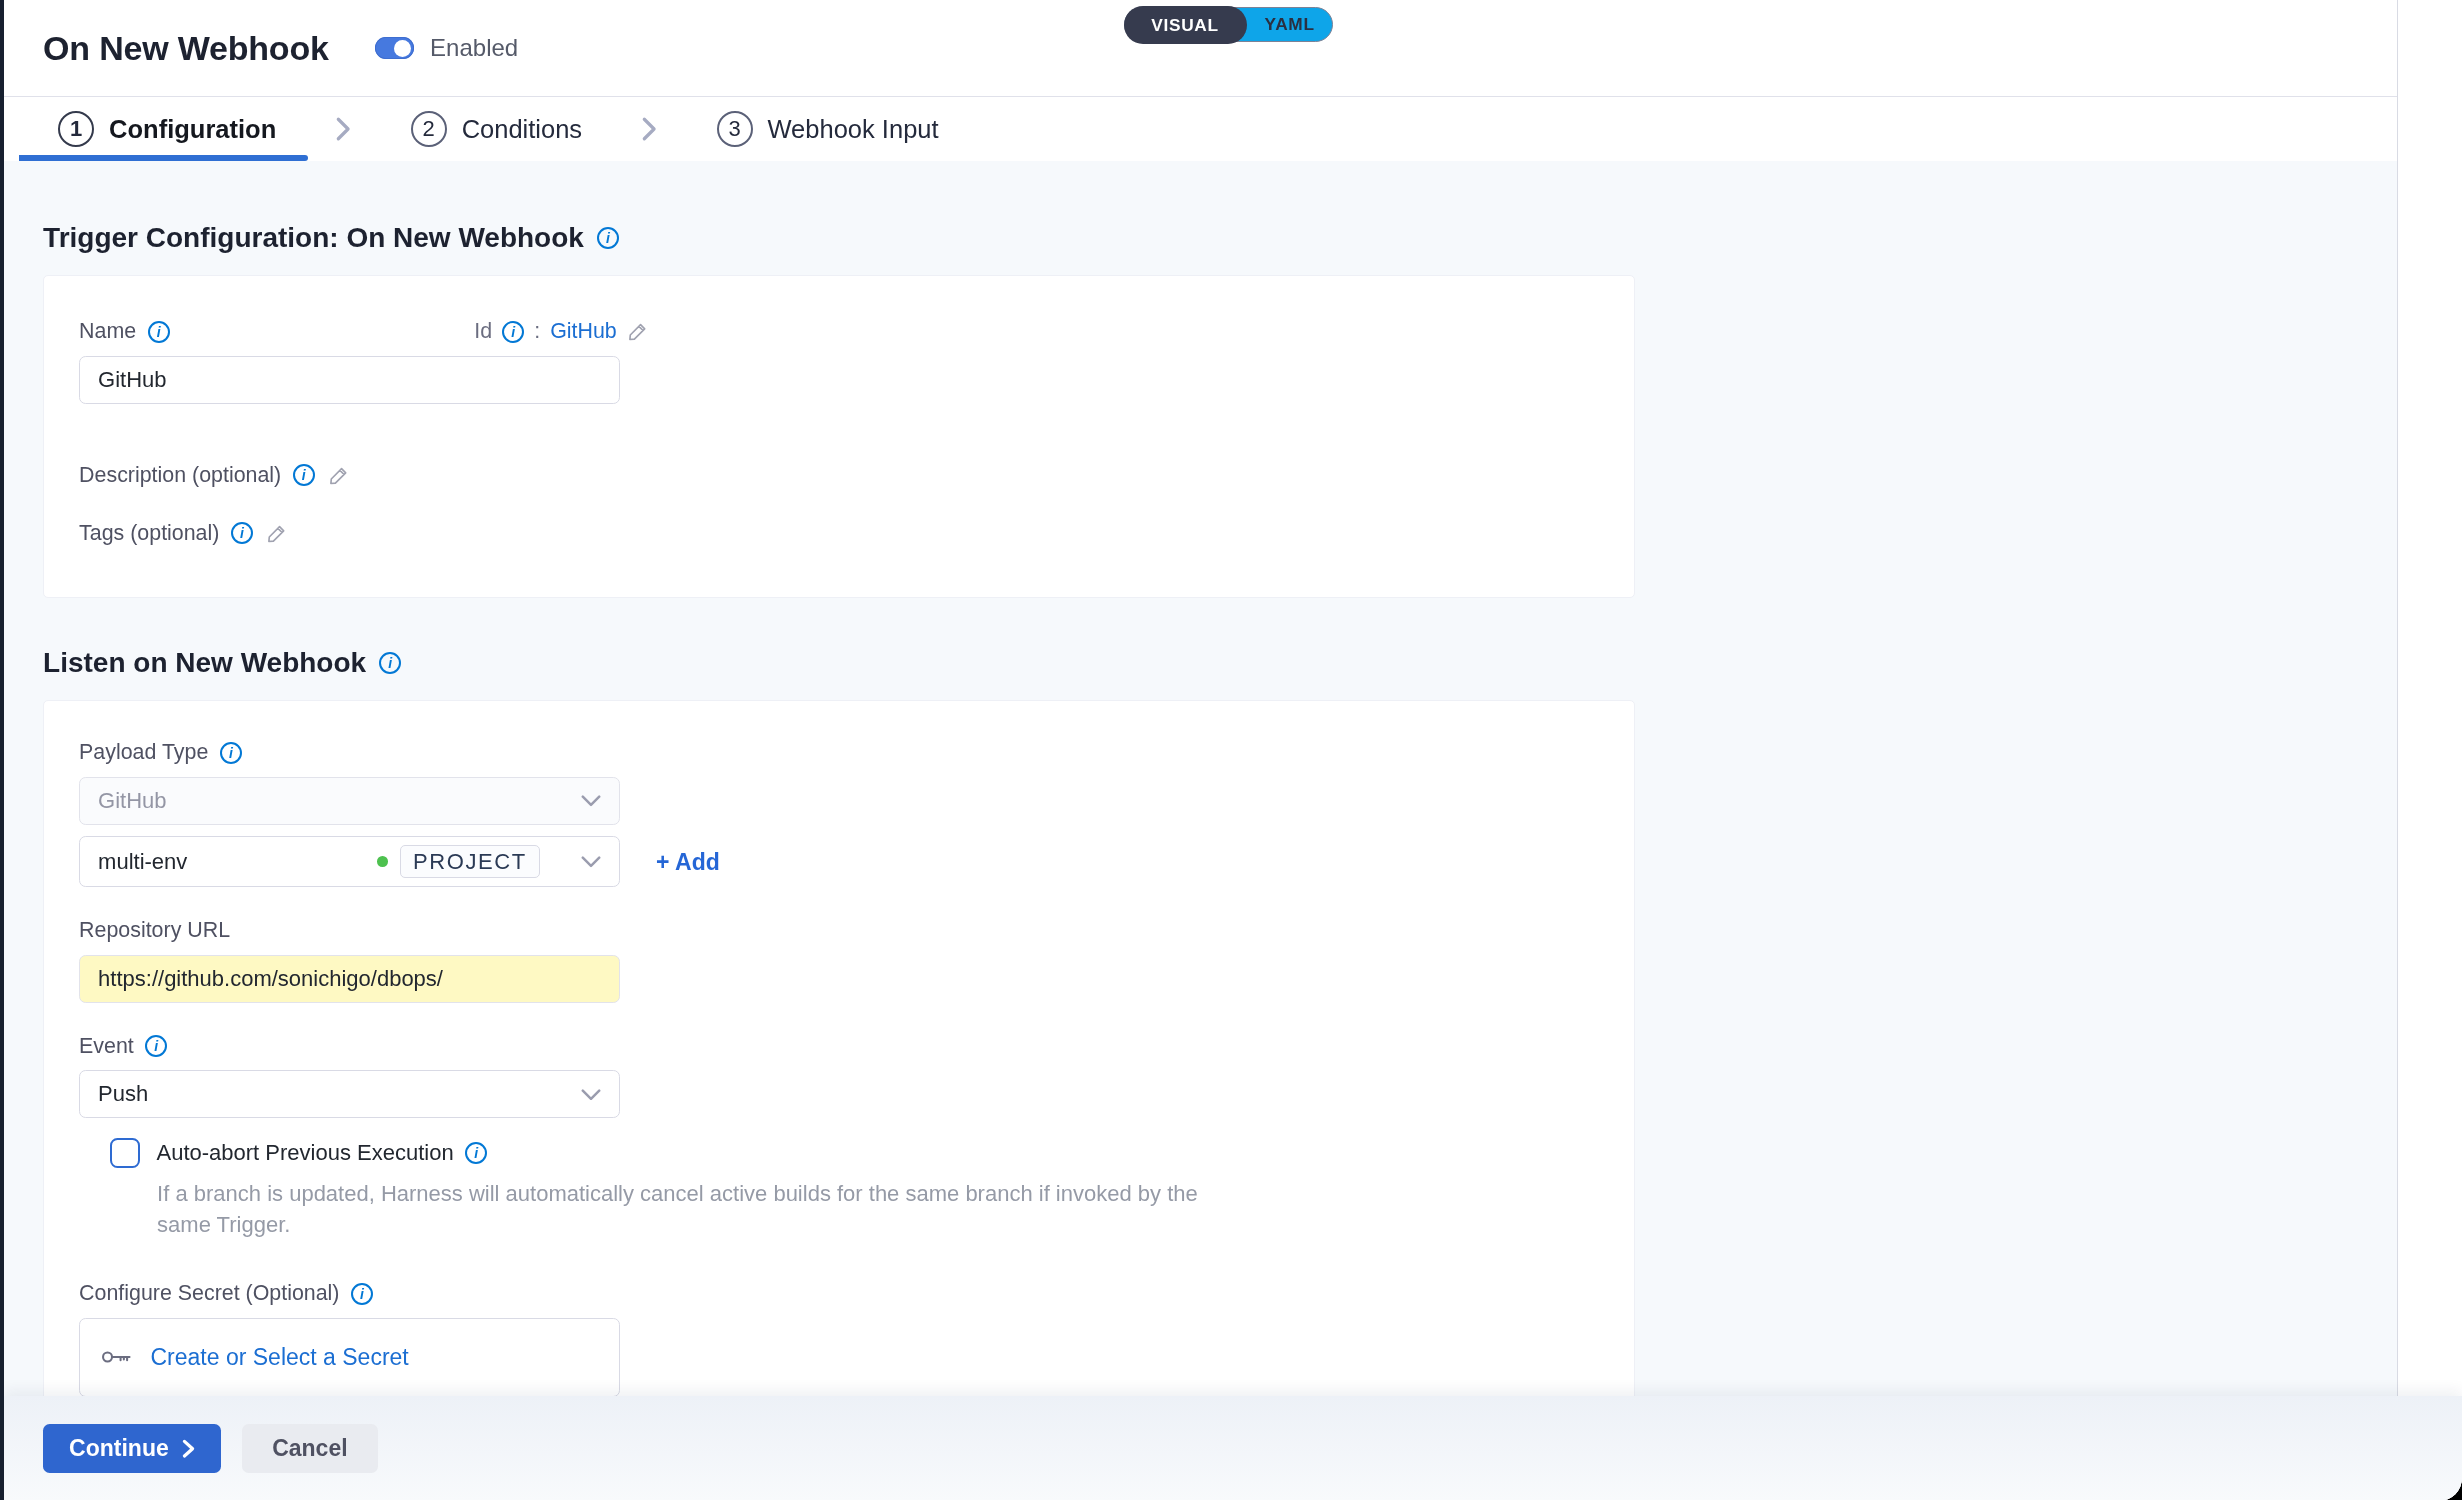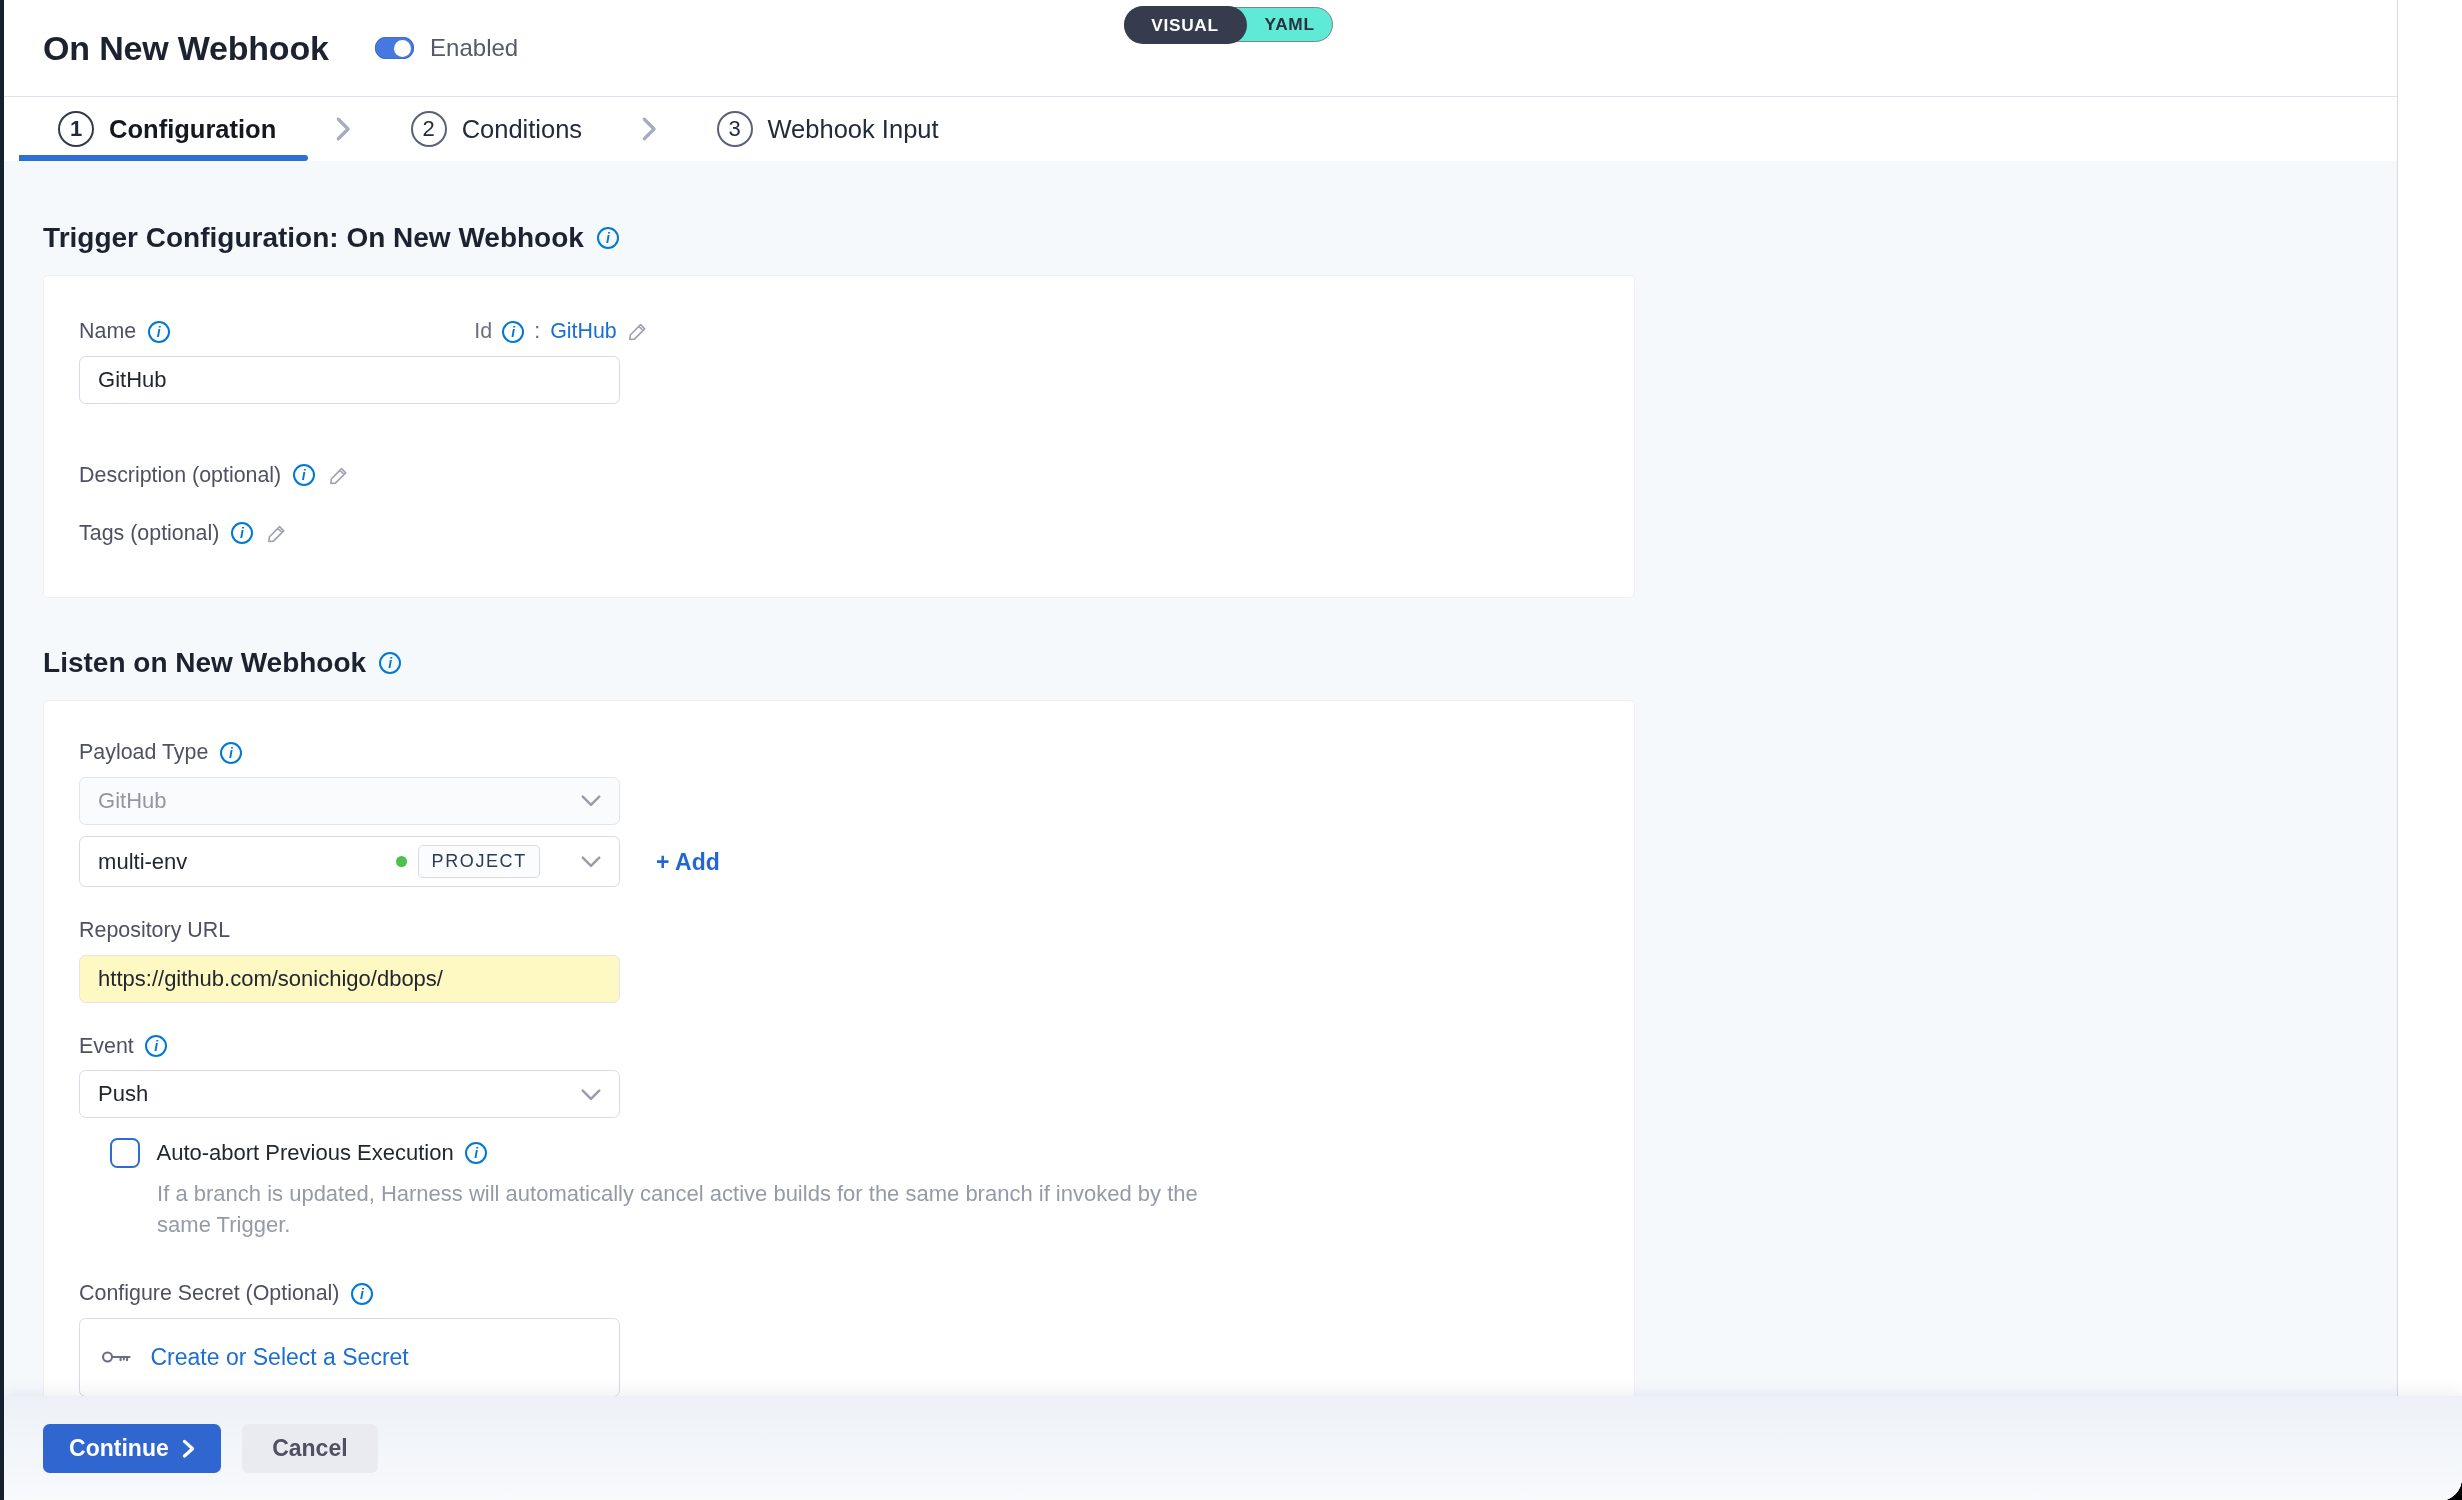--- a/index.html
+++ b/index.html
@@ -36,21 +36,21 @@
     position: relative; box-shadow: inset 0 0 0 0.8px #3d6bcc; cursor: pointer;
   }
   .toggle-knob {
     position: absolute; right: 2.5px; top: 2.5px; width: 17.3px; height: 17.3px;
     border-radius: 50%; background: #fff;
   }
   .enabled-label { font-size: 24px; color: #555a69; }
   .view-toggle {
     position: absolute; left: 1120px; top: 6.6px; height: 35px; width: 209px;
     border: 1.6px solid #7b descriptor; border: 1.6px solid #7d8296; border-radius: 18px;
-    background: #5eead4; display: flex; align-items: center;
+    background: #0ea5e9; display: flex; align-items: center;
   }
   .view-visual {
     position: absolute; left: -1.6px; top: -1.6px; height: 38px; width: 123px;
     background: #363b4e; border-radius: 20px; color: #fff;
     display: flex; align-items: center; justify-content: center;
     font-size: 17.3px; font-weight: 700; letter-spacing: 0.7px; cursor: pointer;
   }
   .view-yaml {
     position: absolute; right: 0; top: 0; height: 100%; width: 85px;
     display: flex; align-items: center; justify-content: center;
@@ -121,21 +121,21 @@
   .row-description { margin-top: 59px; }
   .row-tags { margin-top: 33px; }
 
   .connector-row { display: flex; align-items: flex-end; }
   .connector-select { height: 51px; }
   .connector-value { flex: 1; }
   .scope-dot { width: 10.7px; height: 10.7px; border-radius: 50%; background: #4dc14f; margin-right: 11.5px; }
   .scope-badge {
     height: 33px; padding: 0 12.3px; display: flex; align-items: center;
     border: 0.8px solid #d9dae5; background: #fbfcfe; border-radius: 5px;
-    font-size: 18px; letter-spacing: 1.6px; color: #2b3a55; margin-right: 41px;
+    font-size: 22px; letter-spacing: 1.6px; color: #2b3a55; margin-right: 41px;
   }
   .add-link {
     margin-left: 36px; margin-bottom: 11.5px; font-size: 23px; font-weight: 700;
     color: #2566d6; cursor: pointer;
   }
 
   .gap-36 { margin-top: 30px; }
   .gap-38 { margin-top: 31px; }
 
   .checkbox-row {

